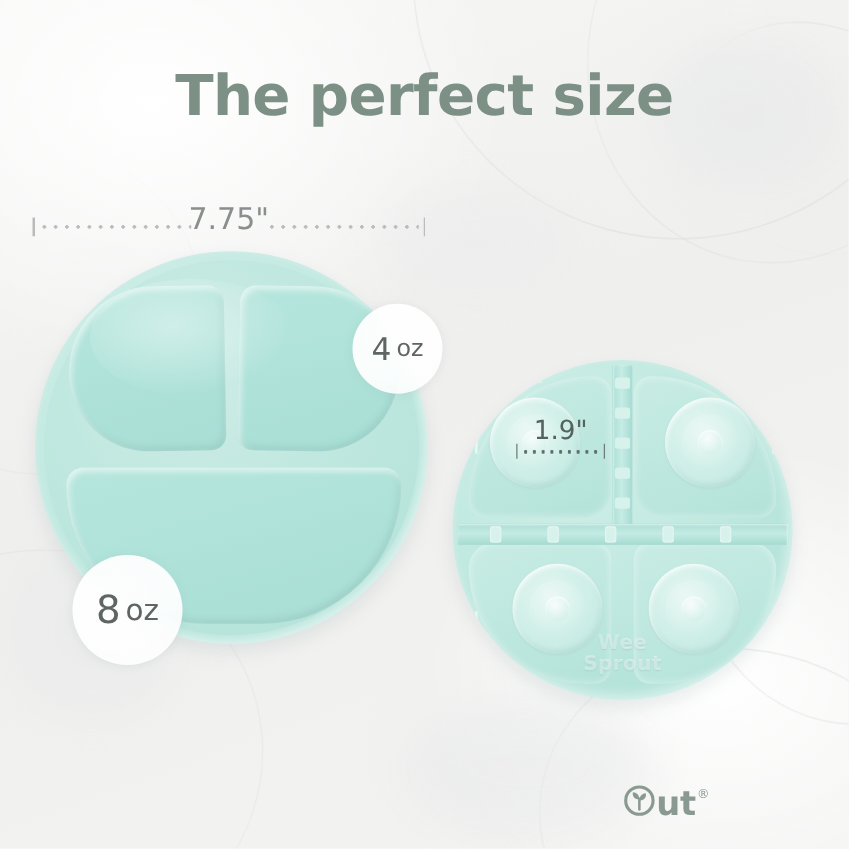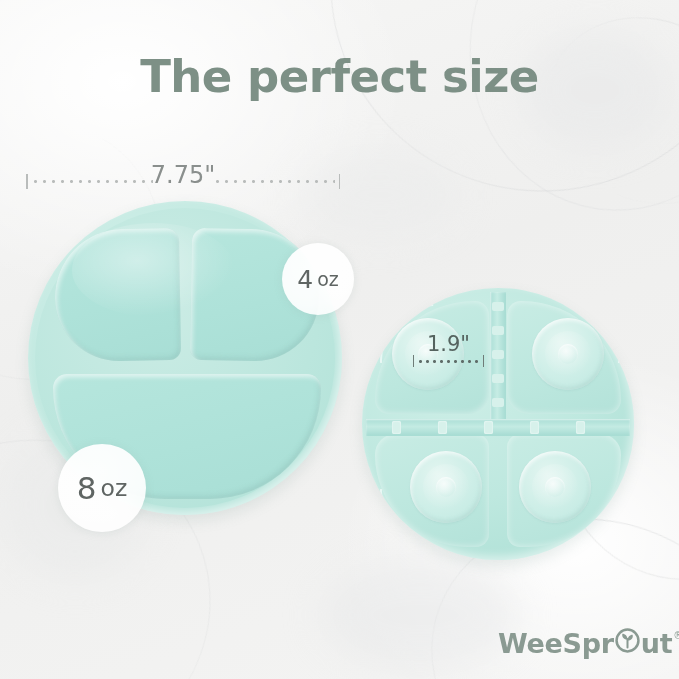--- a/index.html
+++ b/index.html
@@ -478,40 +478,43 @@
     <div class="cup cup-tr">
       <div class="cup-valve"></div>
     </div>
     <div class="cup cup-bl">
       <div class="cup-valve"></div>
     </div>
     <div class="cup cup-br">
       <div class="cup-valve"></div>
     </div>
 
+    <div class="emboss-logo">
+      <div>Wee</div>
+      <div>Sprout</div>
+    </div>
   </div>
 
   <div class="ruler-small">
     <div class="label">1.9"</div>
     <div class="cap cap-l"></div>
     <div class="dots"></div>
     <div class="cap cap-r"></div>
   </div>
 
   <div class="badge badge-4oz">
     <span class="num">4</span>
     <span class="unit">oz</span>
   </div>
   <div class="badge badge-8oz">
     <span class="num">8</span>
     <span class="unit">oz</span>
   </div>
 
   <div class="brand">
-    <span>WeeSpr</span>
     <span class="sprout-o">
       <svg viewBox="0 0 32 32" width="25" height="25" aria-hidden="true">
         <circle cx="16" cy="16" r="14" fill="none" stroke="#8a9a92" stroke-width="3.2"></circle>
         <path d="M16 25 L16 14" stroke="#8a9a92" stroke-width="2.6" stroke-linecap="round" fill="none"></path>
         <path d="M16 15 C10 15 8.5 10 9.5 7.5 C13 7.5 16 10.5 16 15 Z" fill="#8a9a92"></path>
         <path d="M16 16 C22 16 23.5 11 22.5 8.5 C19 8.5 16 11.5 16 16 Z" fill="#8a9a92"></path>
       </svg>
     </span>
     <span>ut</span>
     <span class="reg">®</span>

